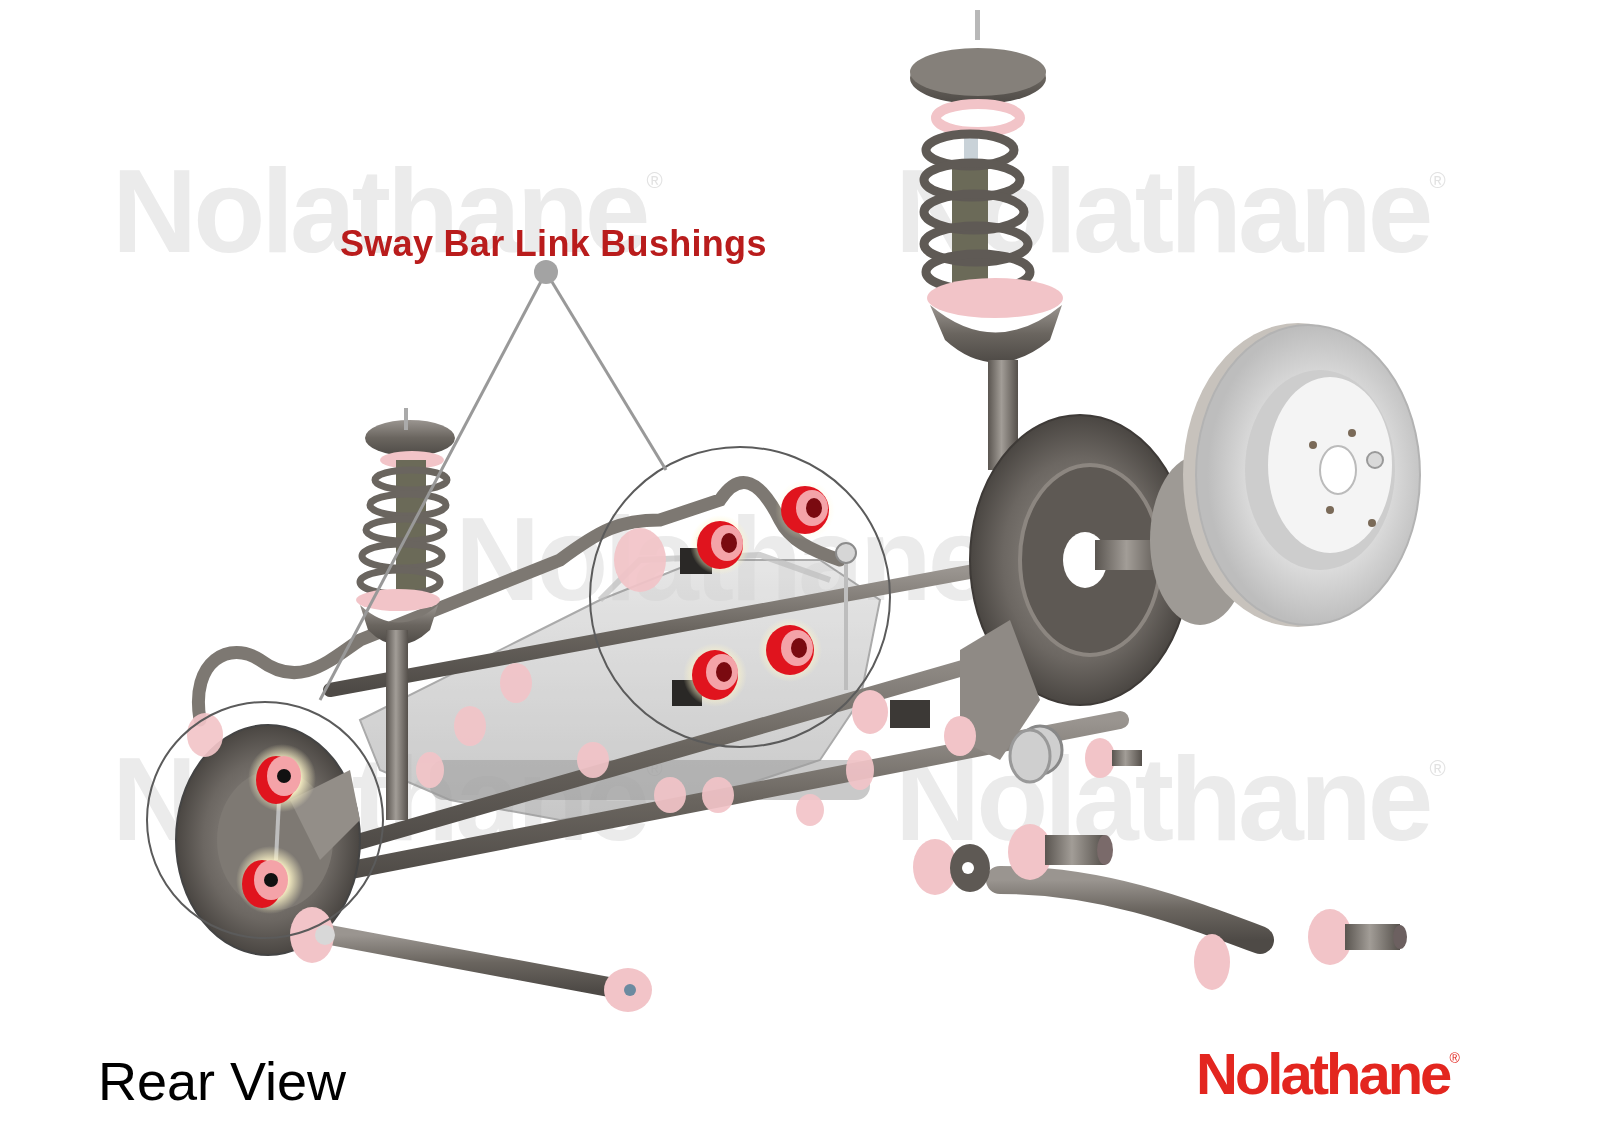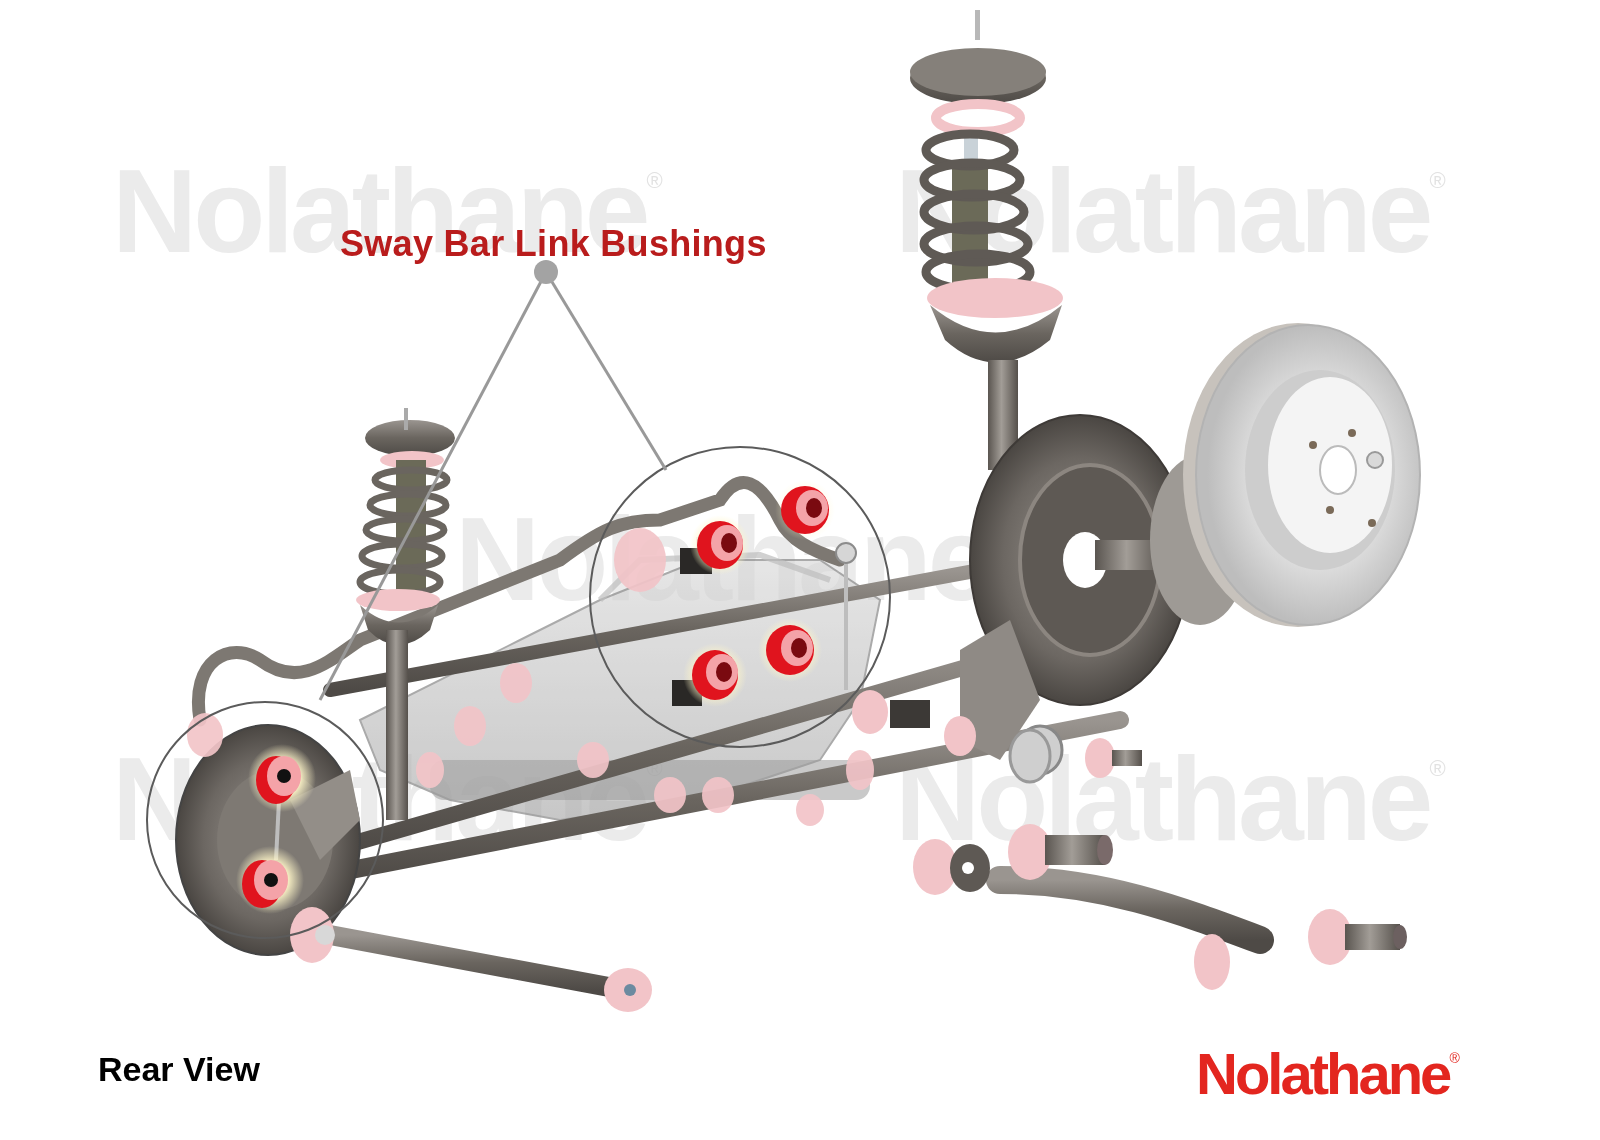--- a/index.html
+++ b/index.html
@@ -7,21 +7,21 @@
   .watermark {
     position:absolute; font-family:"Liberation Sans", sans-serif; font-weight:bold;
     color:#ebebeb; font-size:118px; letter-spacing:-4px; line-height:1; white-space:nowrap;
   }
   .watermark sup { font-size:22px; font-weight:normal; vertical-align:top; position:relative; top:18px; letter-spacing:0; color:#e2e2e2; }
   .callout-title {
     position:absolute; left:340px; top:223px; color:#b91c1c; font-weight:bold;
     font-size:36px; letter-spacing:0.3px; white-space:nowrap;
   }
   .view-label {
-    position:absolute; left:98px; top:1050px; color:#000; font-weight:bold; font-size:34px; white-space:nowrap;
+    position:absolute; left:98px; top:1050px; color:#000; font-weight:normal; font-size:54px; white-space:nowrap;
   }
   .brand-logo {
     position:absolute; left:1196px; top:1045px; color:#e3261f; font-weight:bold; font-size:58px;
     letter-spacing:-3px; white-space:nowrap; line-height:1;
   }
   .brand-logo sup { font-size:14px; letter-spacing:0; vertical-align:top; position:relative; top:6px; font-weight:normal; }
   svg.scene { position:absolute; left:0; top:0; }
 </style>
 </head>
 <body>

